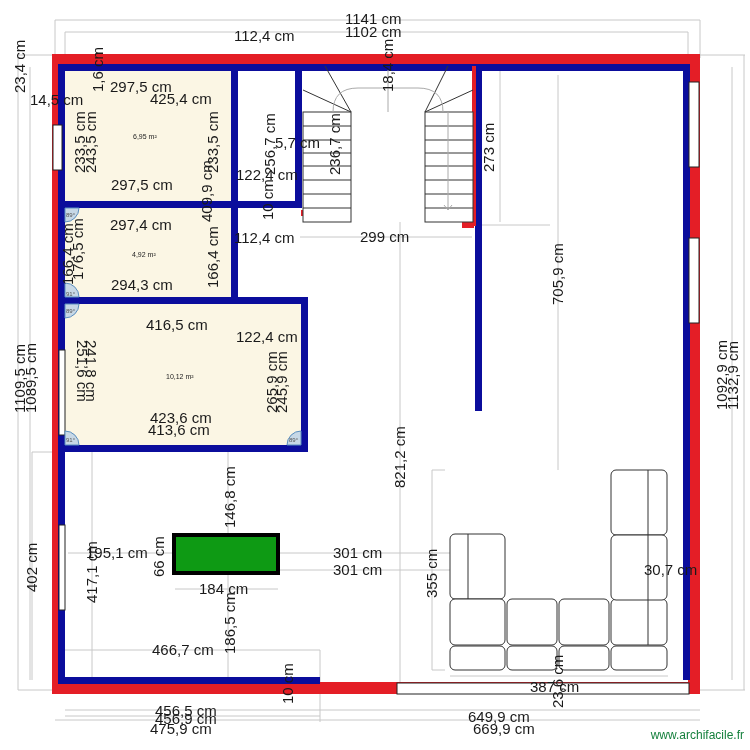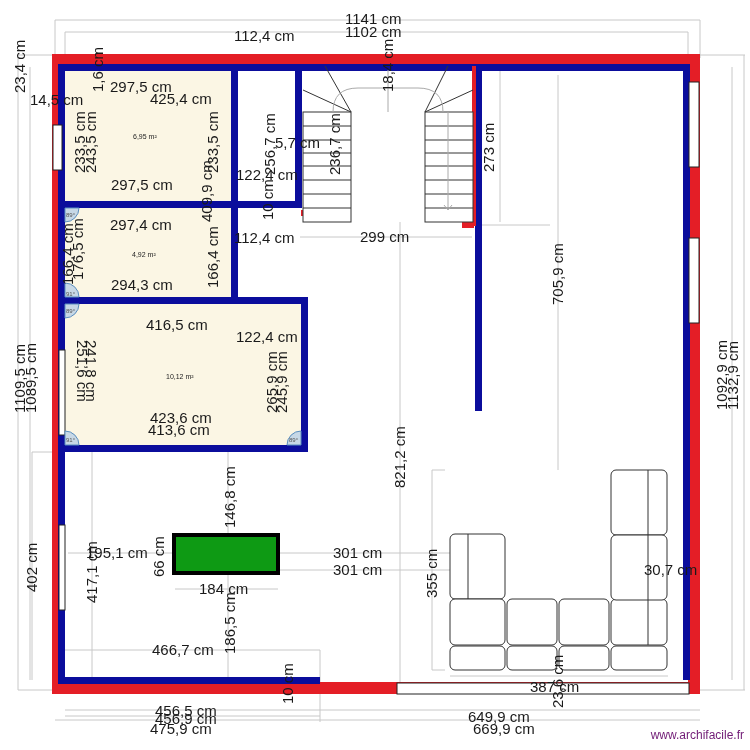--- a/index.html
+++ b/index.html
@@ -4,21 +4,21 @@
 <style>
   html,body{margin:0;padding:0;background:#ffffff;}
   body{width:750px;height:750px;overflow:hidden;font-family:"Liberation Sans",sans-serif;}
   #plan{position:absolute;left:0;top:0;width:750px;height:750px;}
   .dim{font-family:"Liberation Sans",sans-serif;fill:#1a1a1a;}
   .dl{stroke:#c8c8c8;stroke-width:1;fill:none;}
   .area{font-family:"Liberation Sans",sans-serif;fill:#222;font-size:7px;}
   .ang{font-family:"Liberation Sans",sans-serif;fill:#555;font-size:6px;}
   .stair{stroke:#333;stroke-width:1;fill:#fff;}
   .sofa{stroke:#333;stroke-width:1;fill:#fff;}
-  .watermark{position:absolute;right:6px;bottom:8px;font-size:12px;color:#701a75;font-family:"Liberation Sans",sans-serif;}
+  .watermark{position:absolute;right:6px;bottom:8px;font-size:12px;color:#15803d;font-family:"Liberation Sans",sans-serif;}
 </style>
 </head>
 <body>
 
 <svg id="plan" viewBox="0 0 750 750" xmlns="http://www.w3.org/2000/svg">
 
   <g>
     <line class="dl" x1="55" y1="20" x2="700" y2="20"></line>
     <line class="dl" x1="55" y1="20" x2="55" y2="58"></line>
     <line class="dl" x1="700" y1="20" x2="700" y2="58"></line>

